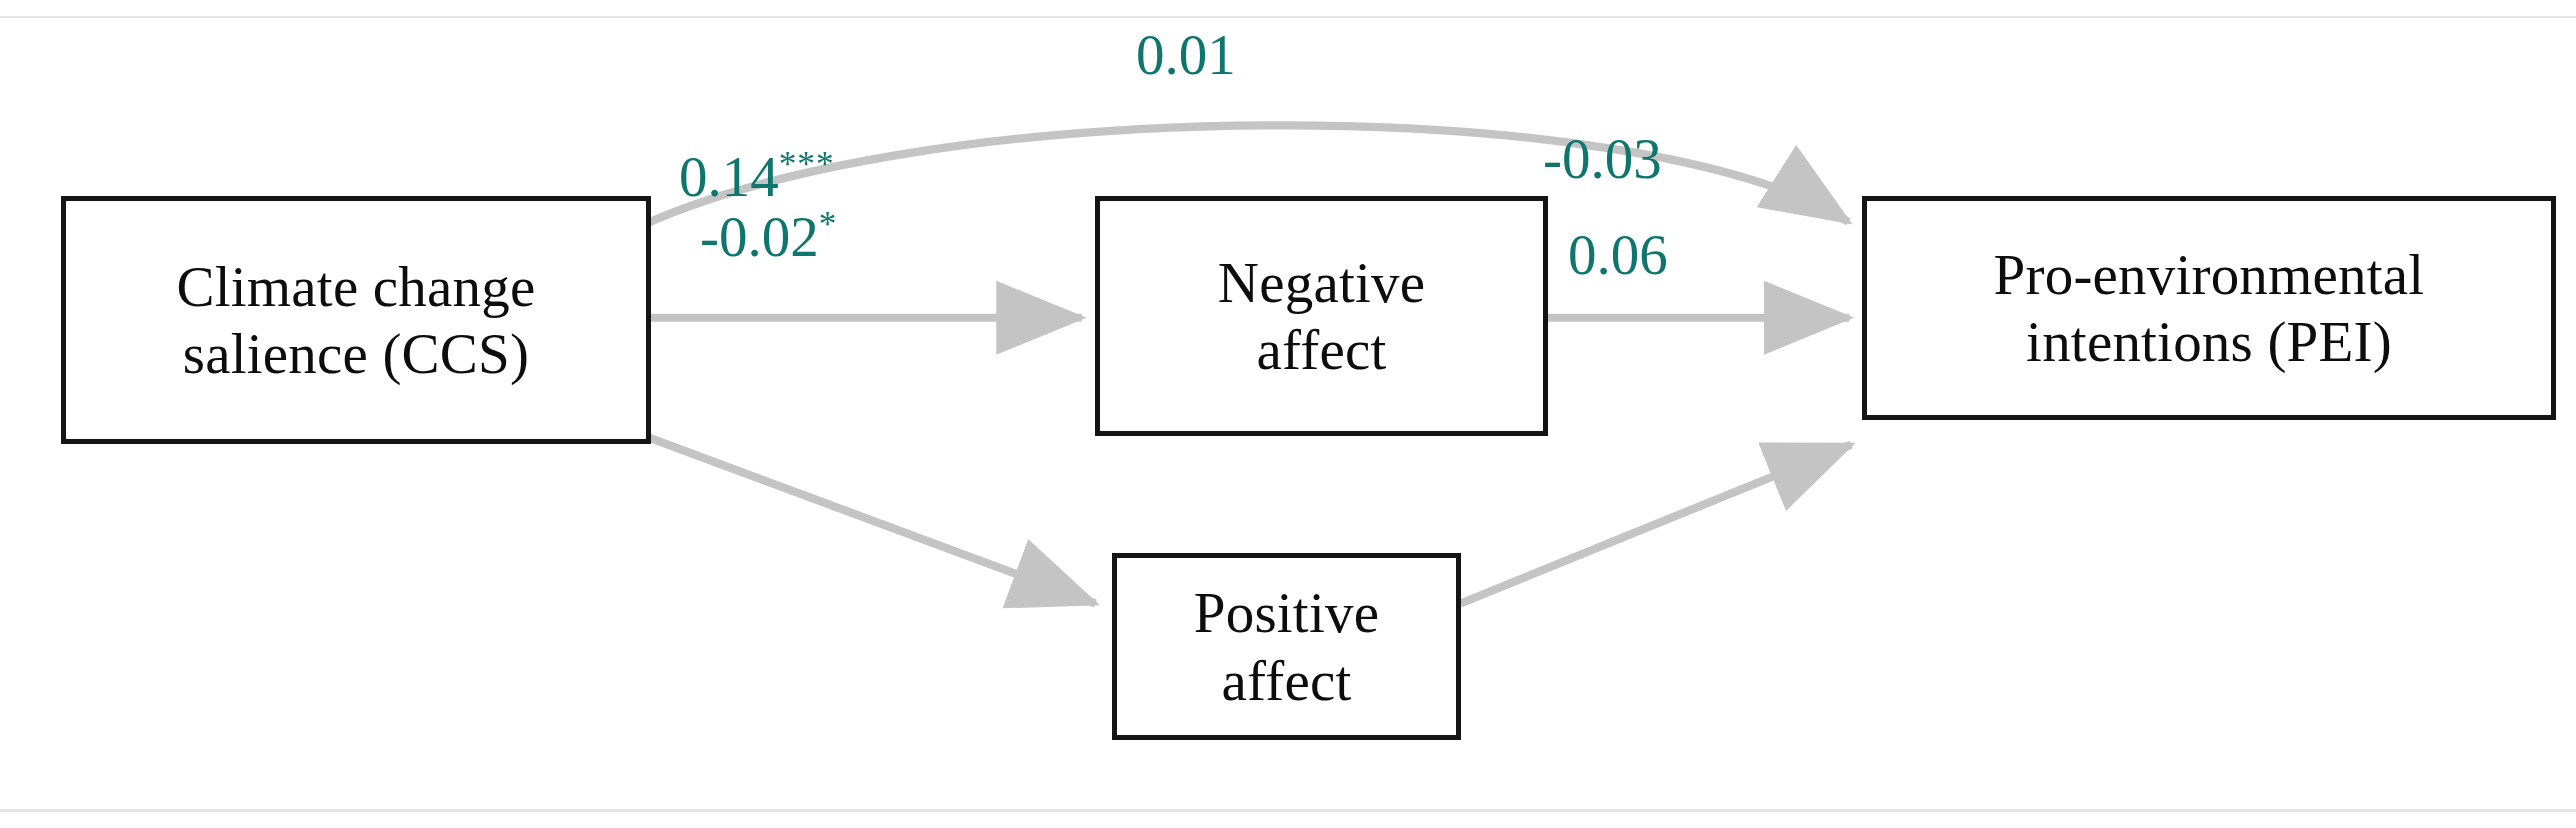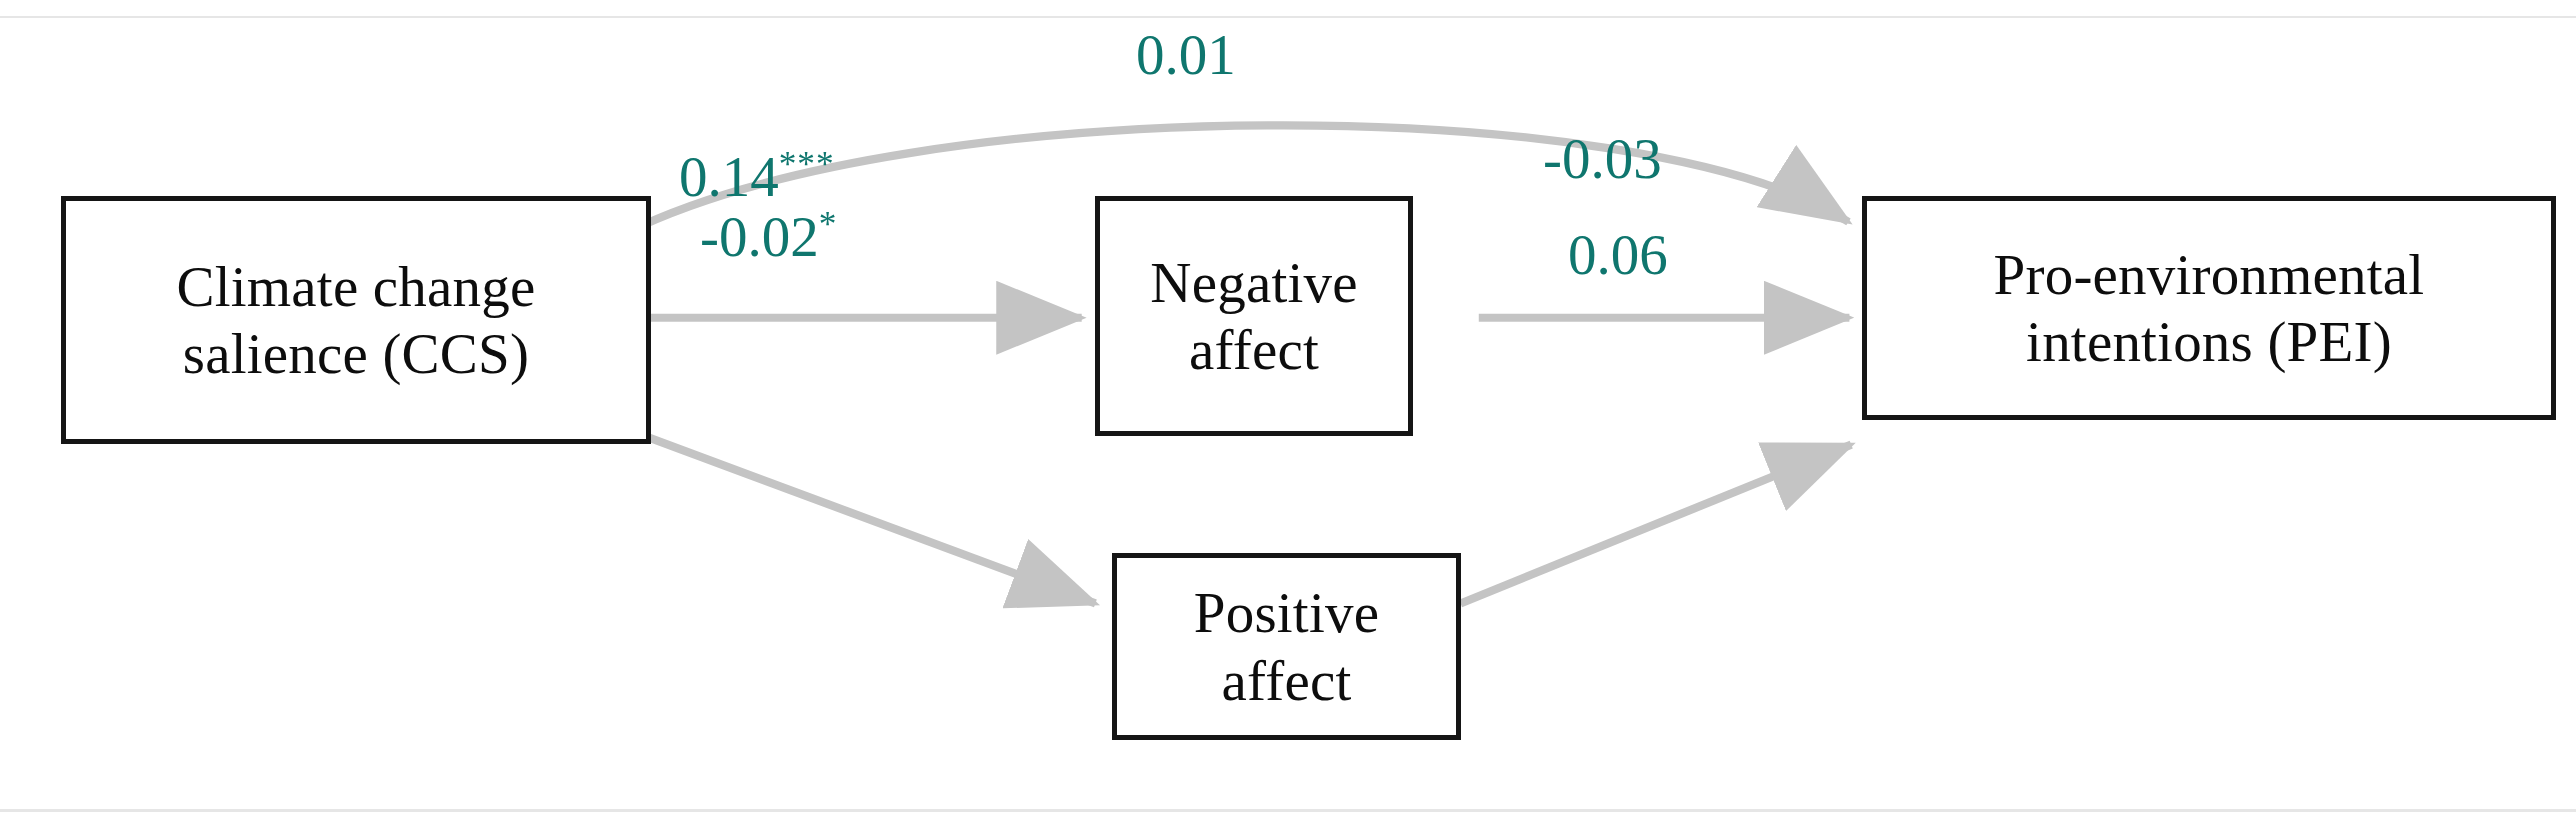--- a/index.html
+++ b/index.html
@@ -46,21 +46,21 @@
     justify-content: center;
     text-align: center;
     line-height: 1.18;
     color: #0d0d0d;
     font-size: 57px;
     letter-spacing: 0.2px;
   }
   .node-label { display: block; padding: 0 9px; }
 
   #node-ccs      { left: 37px;   top: 196px; width: 590px; height: 248px; margin-left: 24px; }
-  #node-negative { left: 1095px; top: 196px; width: 318px; height: 240px; font-family: Liberation Serif, serif; }
+  #node-negative { left: 1095px; top: 196px; width: 453px; height: 240px; font-family: Liberation Serif, serif; }
   #node-positive { left: 1112px; top: 553px; width: 349px; height: 187px; }
   #node-pei      { left: 1862px; top: 196px; width: 694px; height: 224px; }
 
   .edge-label {
     position: absolute;
     color: #0f766e;
     font-size: 57px;
     white-space: nowrap;
     line-height: 1;
   }

